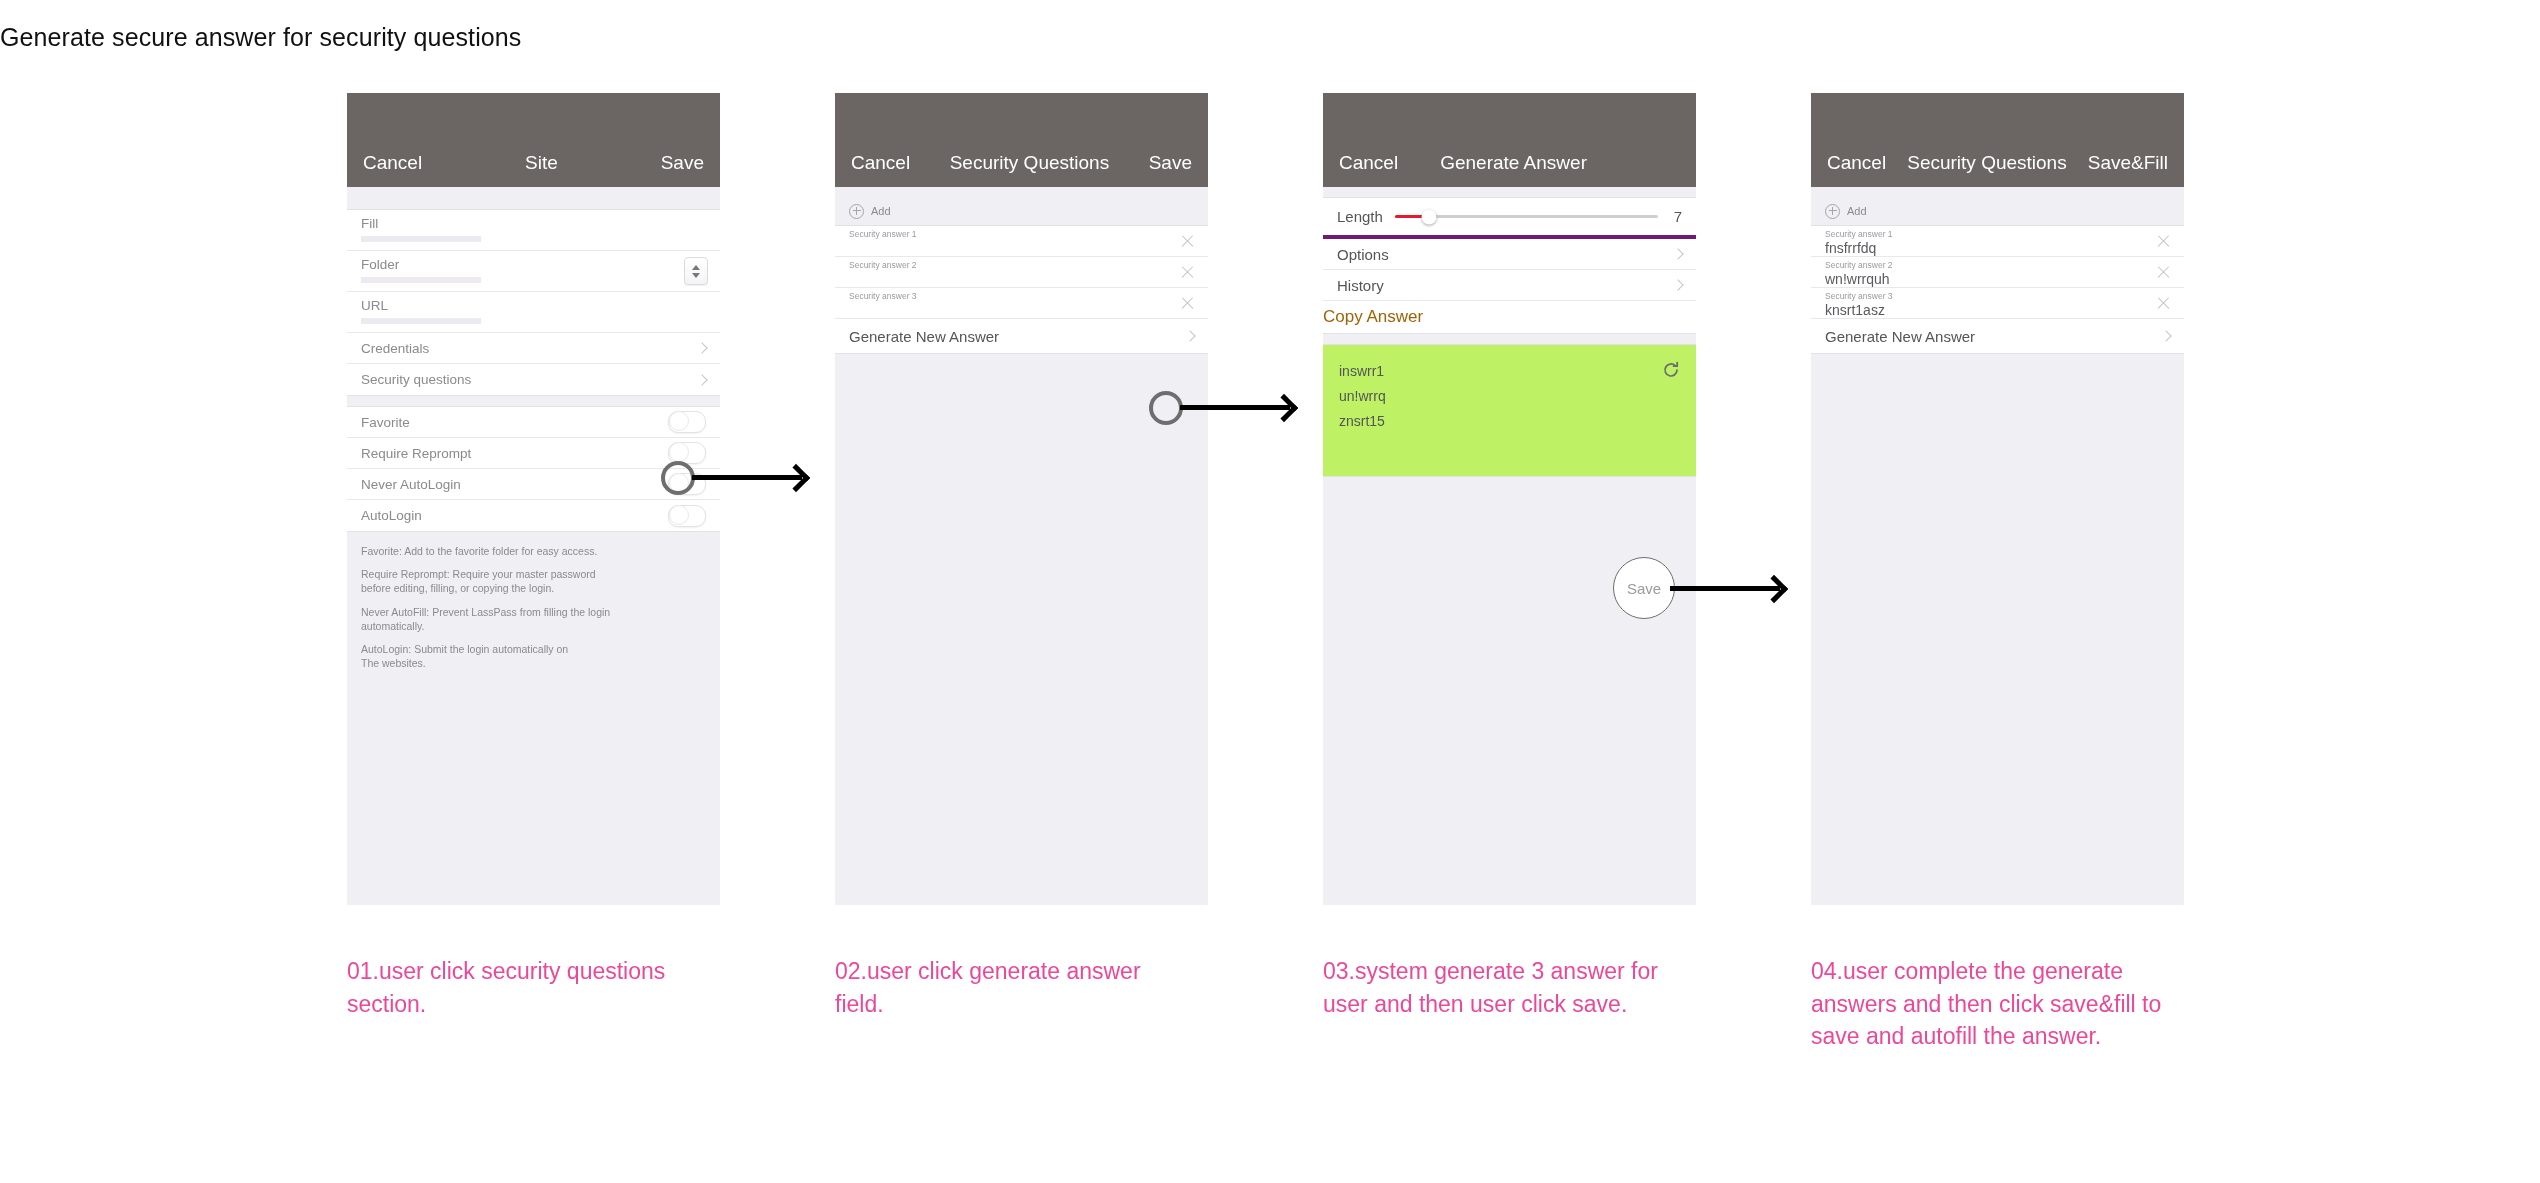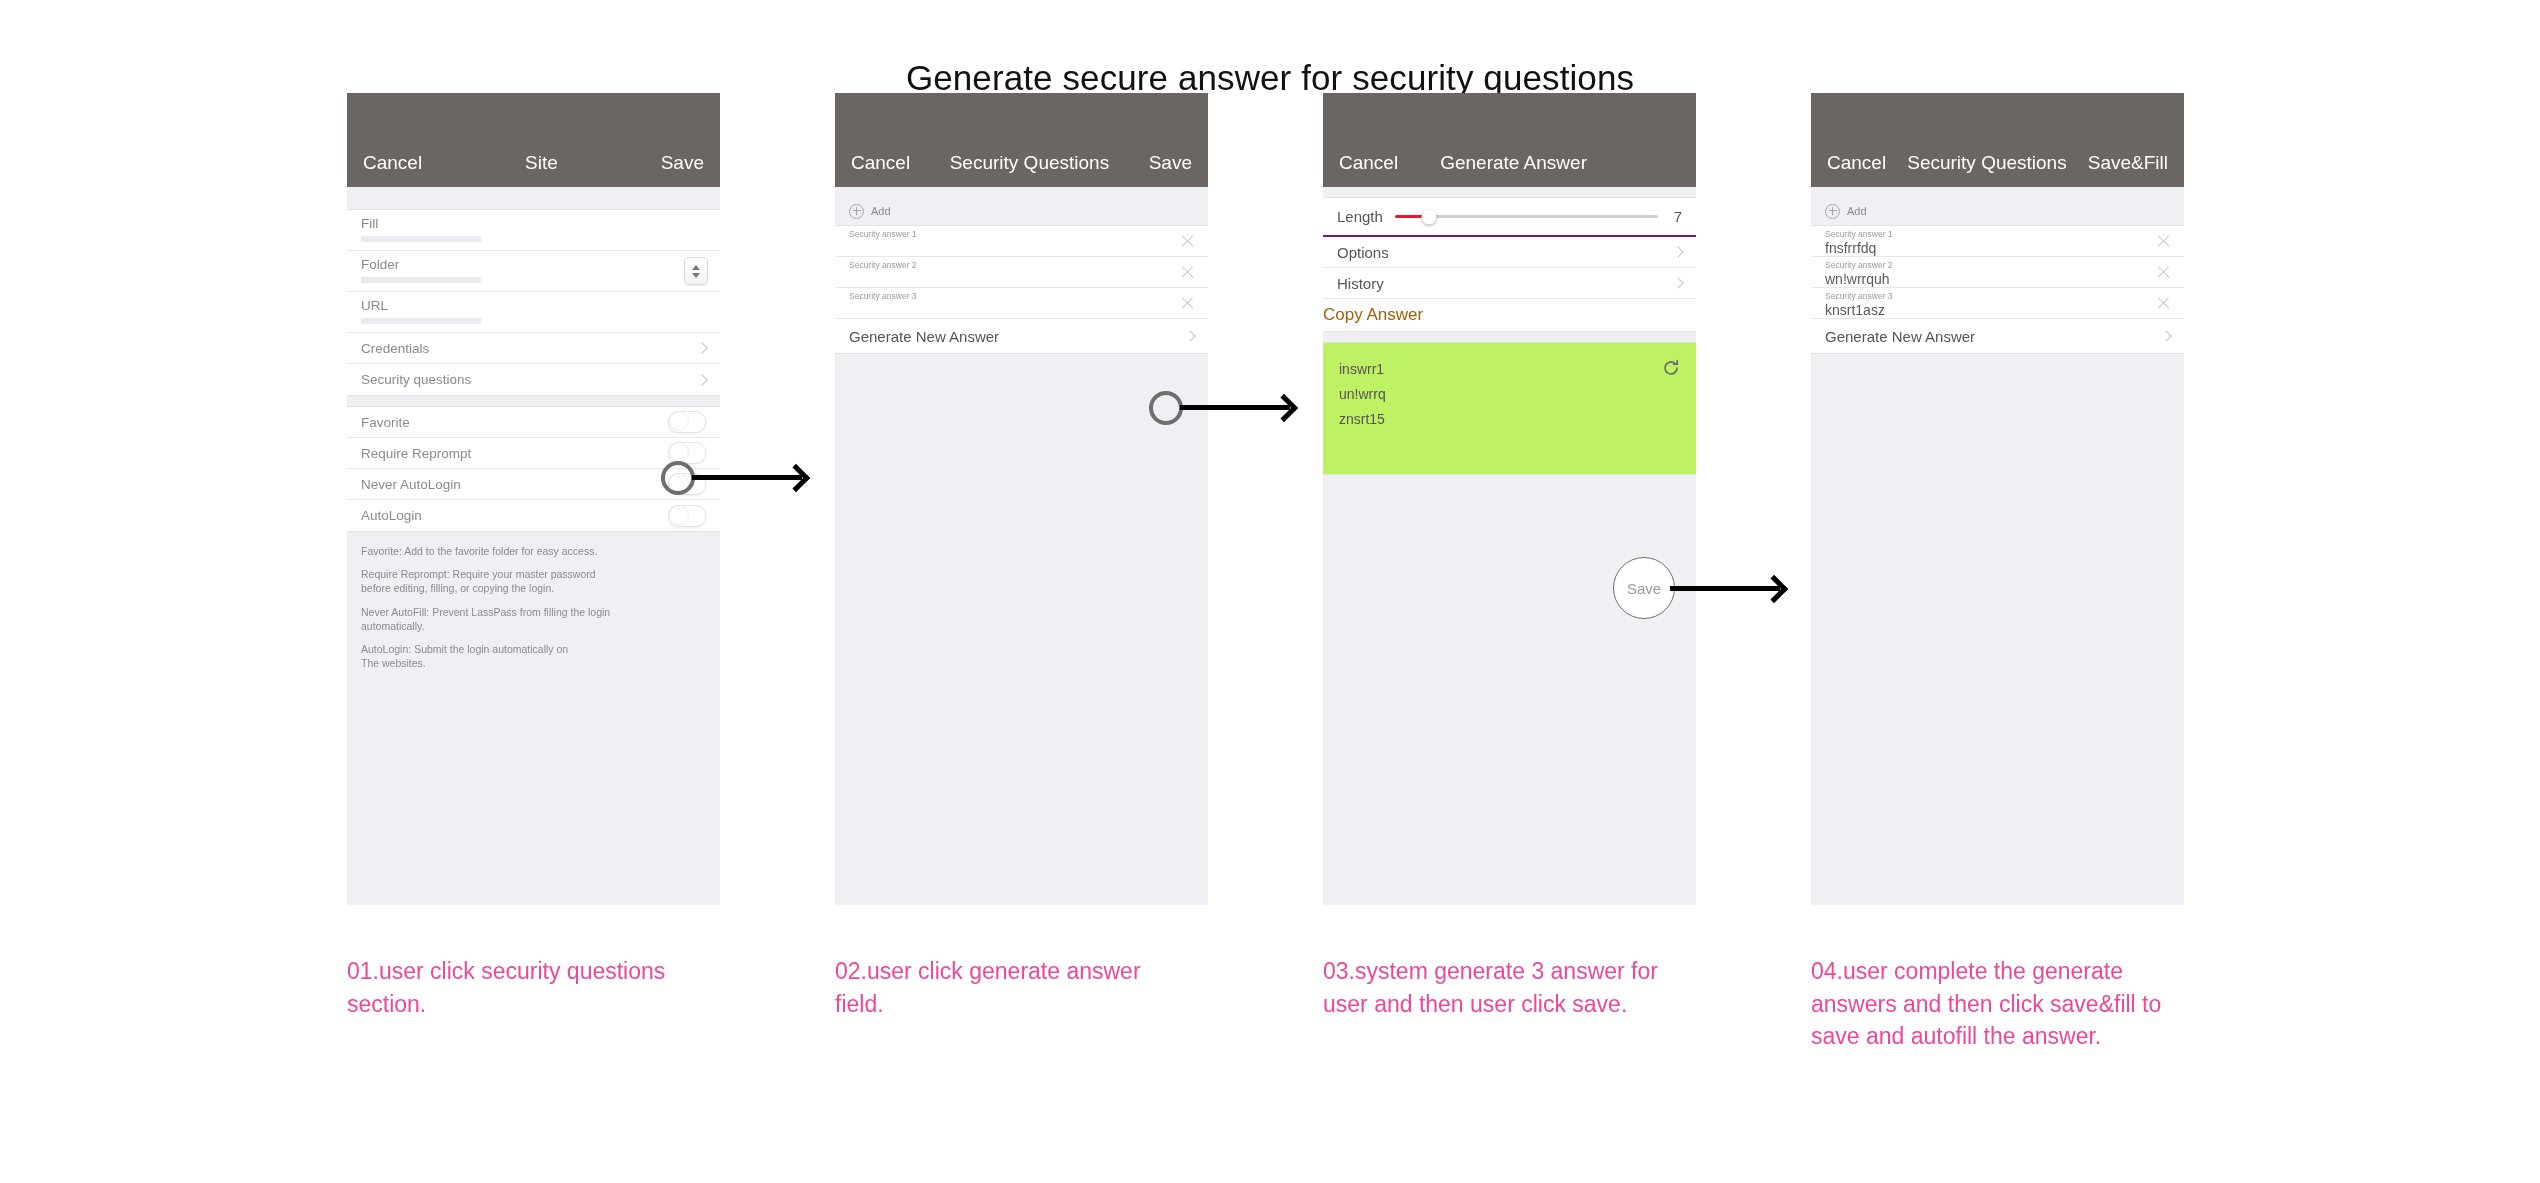--- a/index.html
+++ b/index.html
@@ -15,25 +15,24 @@
     font-family: "Liberation Sans", sans-serif;
     -webkit-font-smoothing: antialiased;
   }
 
   
   .page-title {
     position: absolute;
     top: 23px;
     left: 0;
     width: 100%;
-    text-align: center;
-    font-size: 35px;
+    text-align: left;
+    font-size: 25px;
     color: #111111;
     letter-spacing: 0.1px;
-    margin-top: 35px;
   }
 
   
   .phone {
     position: absolute;
     top: 93px;
     width: 373px;
     height: 812px;
     background: #f0eff4;
     overflow: hidden;
@@ -252,21 +251,21 @@
     color: #555555;
   }
 
   
   .slider-row {
     position: relative;
     height: 37px;
     display: flex;
     align-items: center;
     padding: 0 14px;
-    border-bottom: 2px solid #701a75;
+    border-bottom: 4px solid #701a75;
     background: #fff;
   }
   .slider-label { font-size: 15px; color: #555555; margin-right: 12px; }
   .slider-track {
     position: relative;
     flex: 1;
     height: 3px;
     background: #cfced3;
     border-radius: 2px;
     margin-right: 14px;

